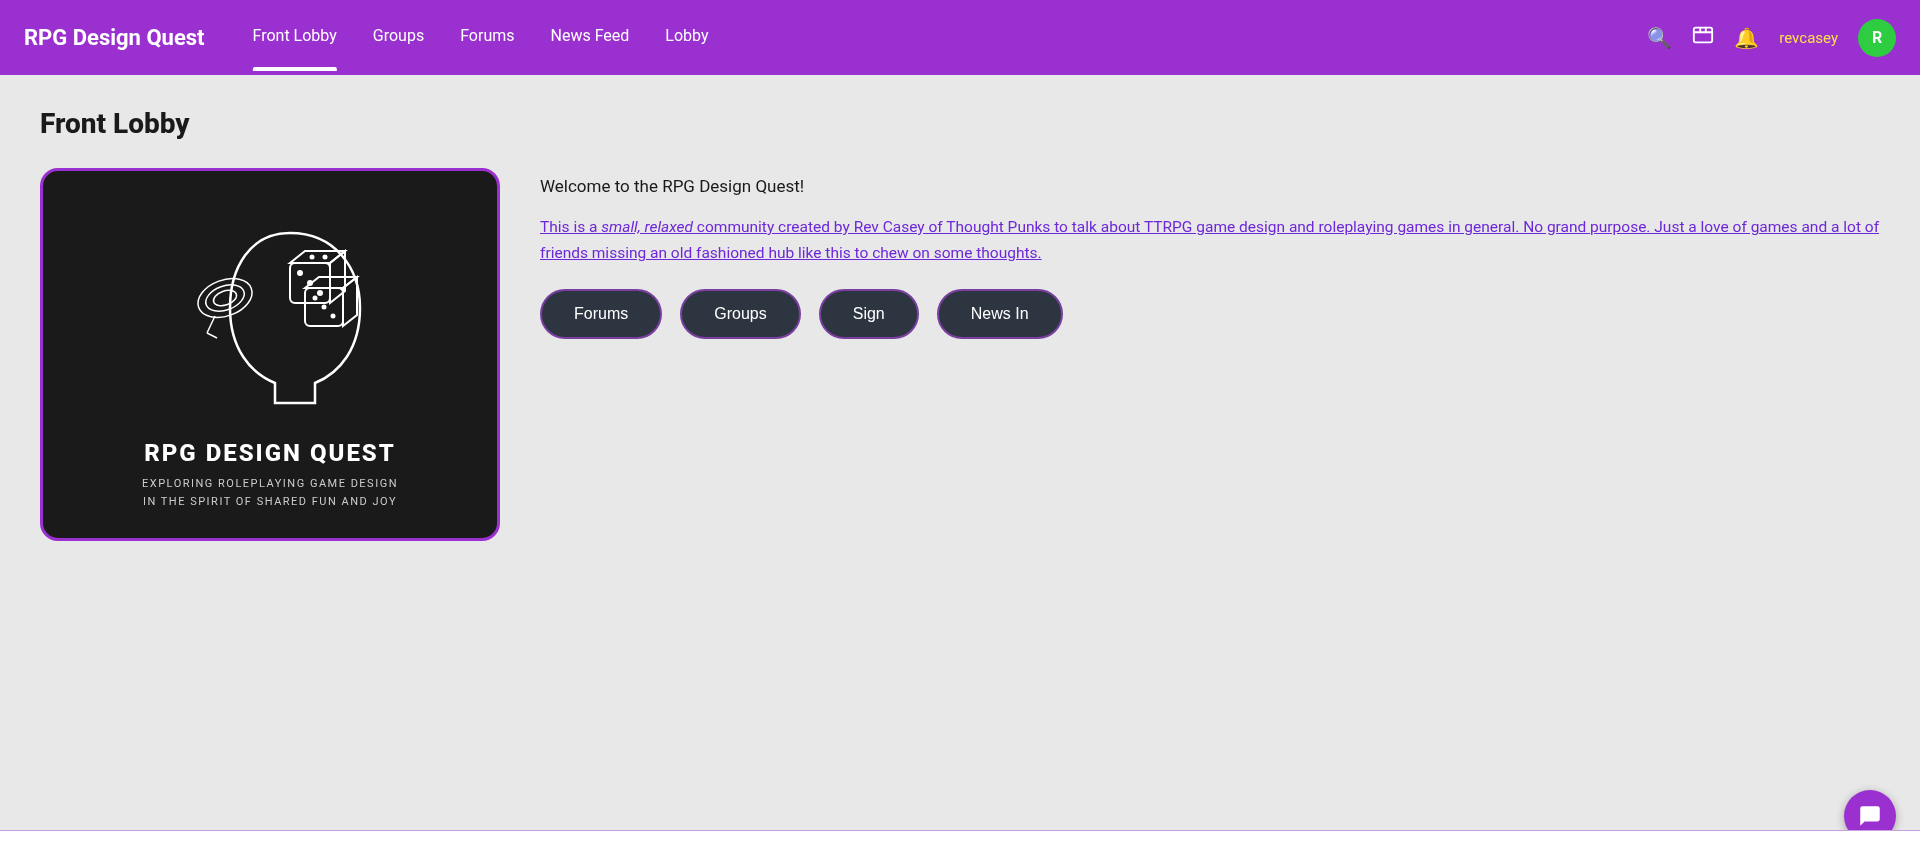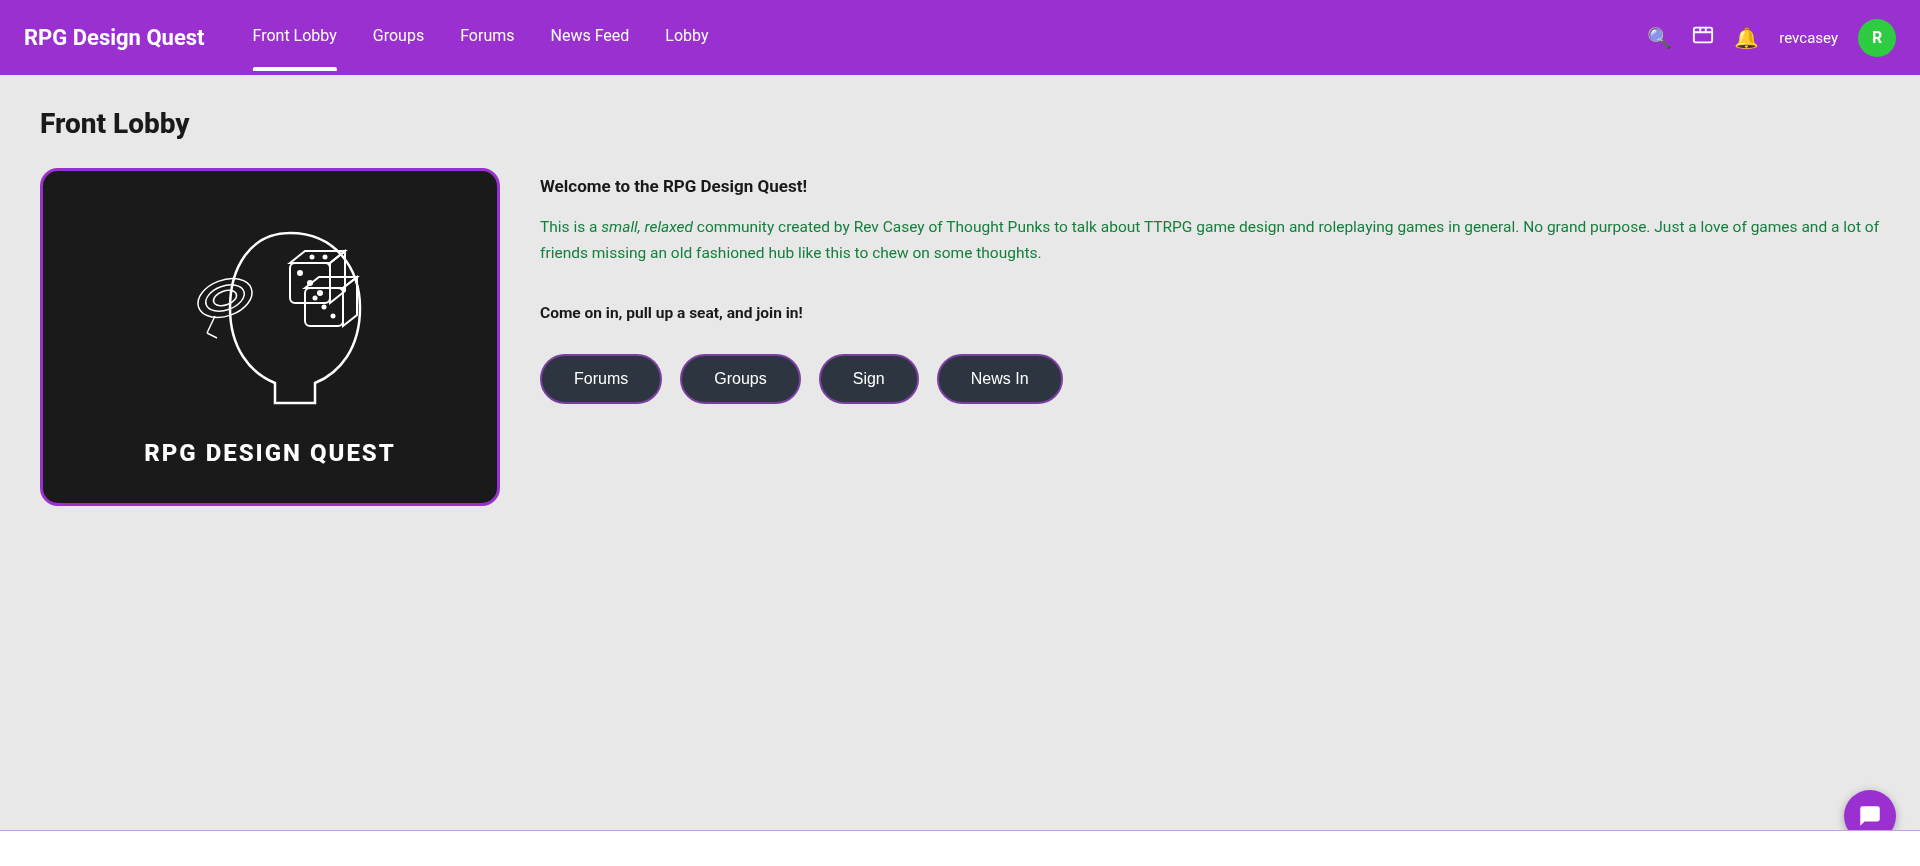--- a/index.html
+++ b/index.html
@@ -50,21 +50,21 @@
       display: flex;
       align-items: center;
       gap: 20px;
     }
     .nav-icon {
       color: #fff;
       font-size: 20px;
       cursor: pointer;
     }
     .nav-username {
-      color: #ffffff;
+      color: #fde047;
       font-size: 15px;
       cursor: pointer;
     }
     .nav-avatar {
       width: 38px;
       height: 38px;
       background: #2ecc40;
       border-radius: 50%;
       display: flex;
       align-items: center;
@@ -128,29 +128,30 @@
       line-height: 1.6;
     }
 
     
     .text-content {
       flex: 1;
       padding-top: 8px;
     }
     .welcome-heading {
       font-size: 17px;
-      font-weight: 700;
+      font-weight: 400;
       color: #1a1a1a;
       margin-bottom: 18px;
     }
     .welcome-body {
       font-size: 15.5px;
-      color: #15803d;
+      color: #6d28d9;
       line-height: 1.7;
-      margin-bottom: 37px;
+      margin-bottom: 22px;
+      text-decoration: underline;
     }
     .welcome-body em {
       font-style: italic;
     }
     .cta-text {
       font-size: 15.5px;
       font-weight: 700;
       color: #1a1a1a;
       margin-bottom: 32px;
     }
@@ -272,29 +273,30 @@
         <g transform="translate(155, 85)">
           <rect x="0" y="0" width="38" height="38" rx="5" fill="none" stroke="#fff" stroke-width="2"></rect>
           <path d="M0 0 L14 -11 L52 -11 L38 0 Z" fill="none" stroke="#fff" stroke-width="2"></path>
           <path d="M38 0 L52 -11 L52 27 L38 38 Z" fill="none" stroke="#fff" stroke-width="2"></path>
           <circle cx="10" cy="10" r="2.5" fill="#fff"></circle>
           <circle cx="28" cy="28" r="2.5" fill="#fff"></circle>
           <circle cx="19" cy="19" r="2.5" fill="#fff"></circle>
         </g>
       </svg>
       <div class="logo-title">RPG DESIGN QUEST</div>
+      <div class="logo-subtitle">
+        <span>EXPLORING ROLEPLAYING GAME DESIGN</span><br>
+        <span>IN THE SPIRIT OF SHARED FUN AND JOY</span>
+      </div>
     </div>
 
     <div class="text-content">
       <div class="welcome-heading">Welcome to the RPG Design Quest!</div>
       <p class="welcome-body">
         This is a <em>small, relaxed</em> community created by Rev Casey of Thought Punks to talk about TTRPG game design and roleplaying games in general. No grand purpose. Just a love of games and a lot of friends missing an old fashioned hub like this to chew on some thoughts.
-      </p>
-      <p class="cta-text">
-        Come on in, pull up a seat, and join in!
       </p>
       <div class="action-buttons">
         <button class="action-btn">Forums</button>
         <button class="action-btn">Groups</button>
         <button class="action-btn">Sign</button>
         <button class="action-btn">News In</button>
       </div>
     </div>
 
   </div>

